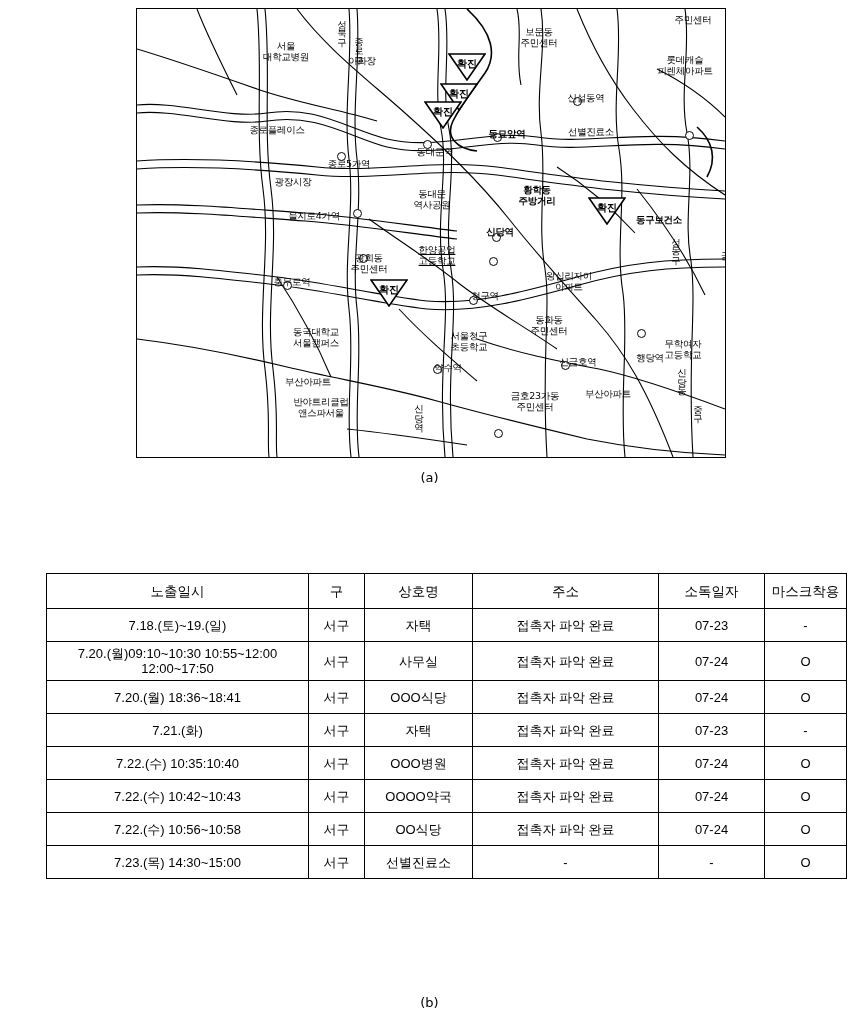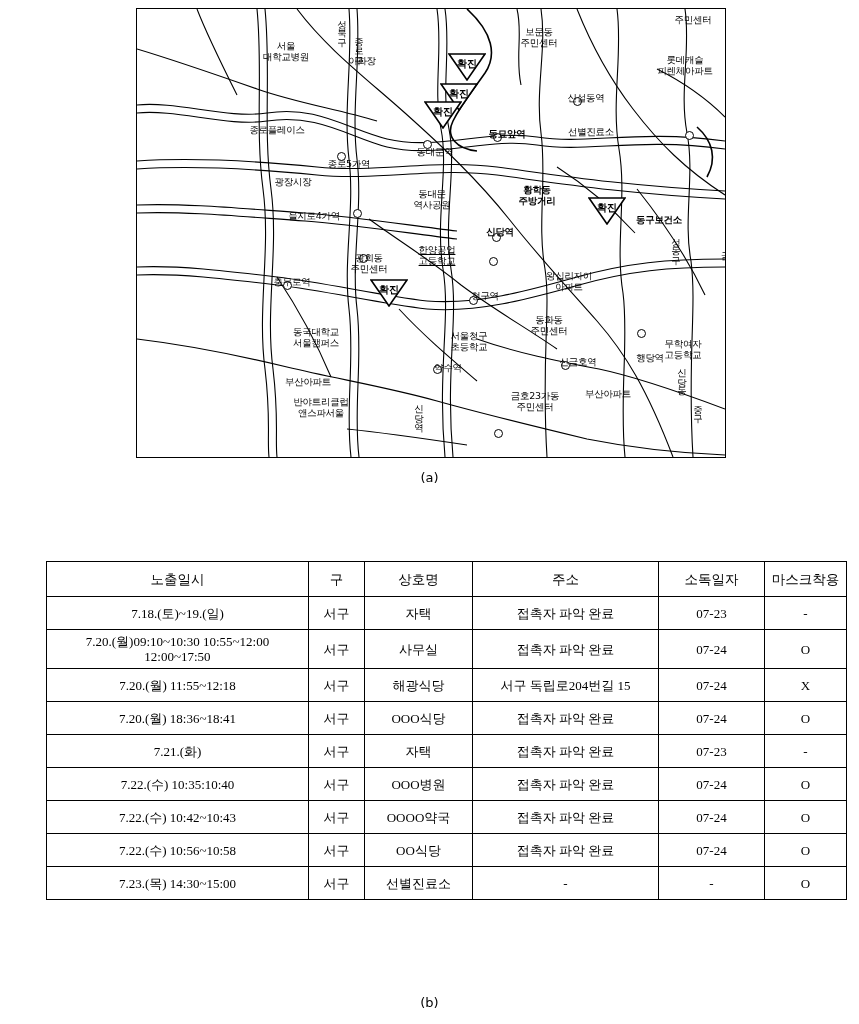--- a/index.html
+++ b/index.html
@@ -96,21 +96,22 @@
   #figure-b {
     position: absolute;
     left: 46px;
     top: 561px;
     width: 800px;
   }
   table {
     border-collapse: collapse;
     width: 800px;
     table-layout: fixed;
-    font-family: Liberation Serif, serif;
+    font-family: Liberation Sans, sans-serif;
+    margin-top: 12px;
   }
   table, th, td {
     border: 1.3px solid #000;
   }
   th, td {
     text-align: center;
     vertical-align: middle;
     font-size: 13px;
     padding: 4px 2px;
     font-weight: normal;
@@ -340,28 +341,20 @@
       <tr>
         <td class="multiline" style="white-space:pre-line;">7.20.(월)09:10~10:30 10:55~12:00
 12:00~17:50</td>
         <td>서구</td>
         <td>사무실</td>
         <td>접촉자 파악 완료</td>
         <td>07-24</td>
         <td>O</td>
       </tr>
       <tr>
-        <td>7.20.(월) 11:55~12:18</td>
-        <td>서구</td>
-        <td>해광식당</td>
-        <td>서구 독립로204번길 15</td>
-        <td>07-24</td>
-        <td>X</td>
-      </tr>
-      <tr>
         <td>7.20.(월) 18:36~18:41</td>
         <td>서구</td>
         <td>OOO식당</td>
         <td>접촉자 파악 완료</td>
         <td>07-24</td>
         <td>O</td>
       </tr>
       <tr>
         <td>7.21.(화)</td>
         <td>서구</td>

